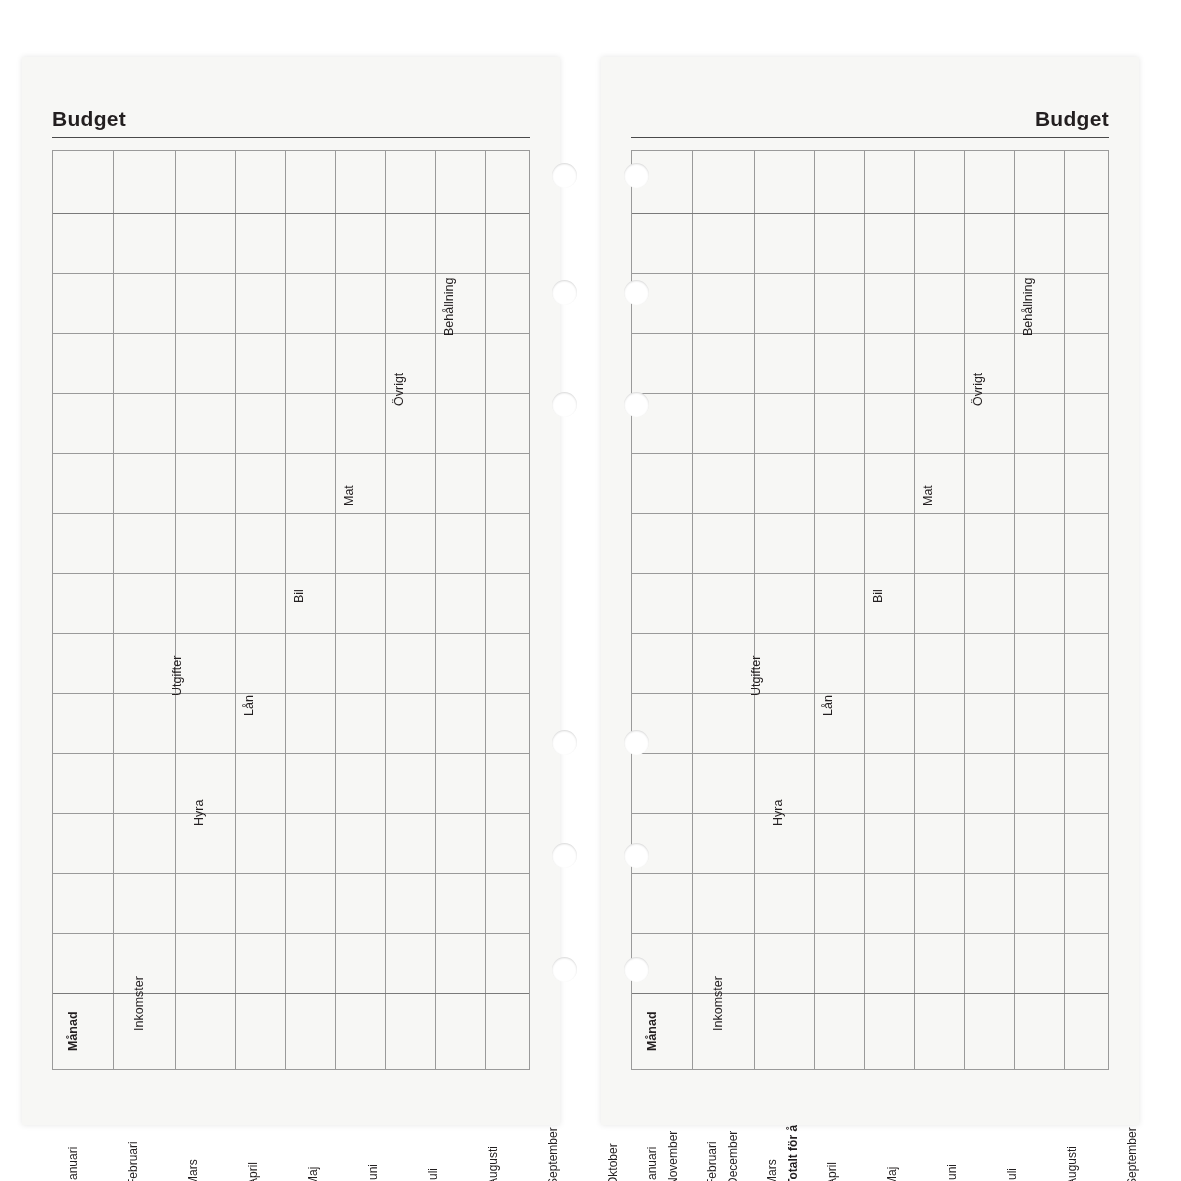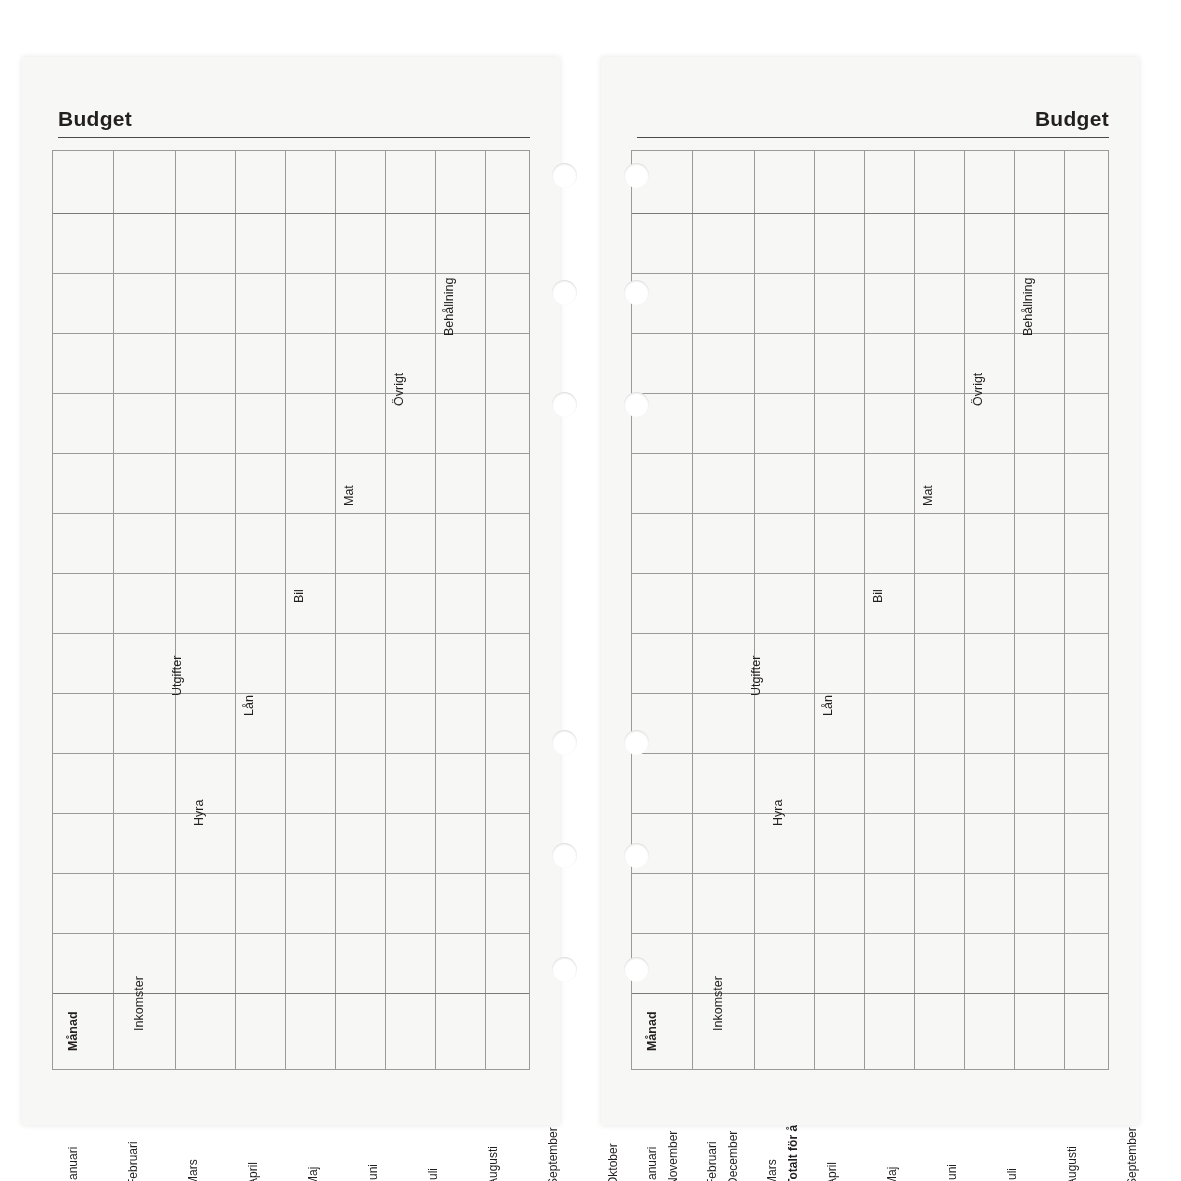--- a/index.html
+++ b/index.html
@@ -31,21 +31,21 @@
     background: #f7f7f5;
     box-shadow: 0 0 6px rgba(0,0,0,0.10);
   }
   .sheet.left  { left: 22px; }
   .sheet.right { left: 601px; }
 
   
   .title-row {
     position: absolute;
     top: 40px;
-    left: 36px;
+    left: 30px;
     right: 30px;
     height: 40px;
     border-bottom: 1.6px solid #4a4a4a;
   }
   .title {
     position: absolute;
     bottom: 6px;
     font-size: 21px;
     font-weight: bold;
     letter-spacing: 0.3px;

